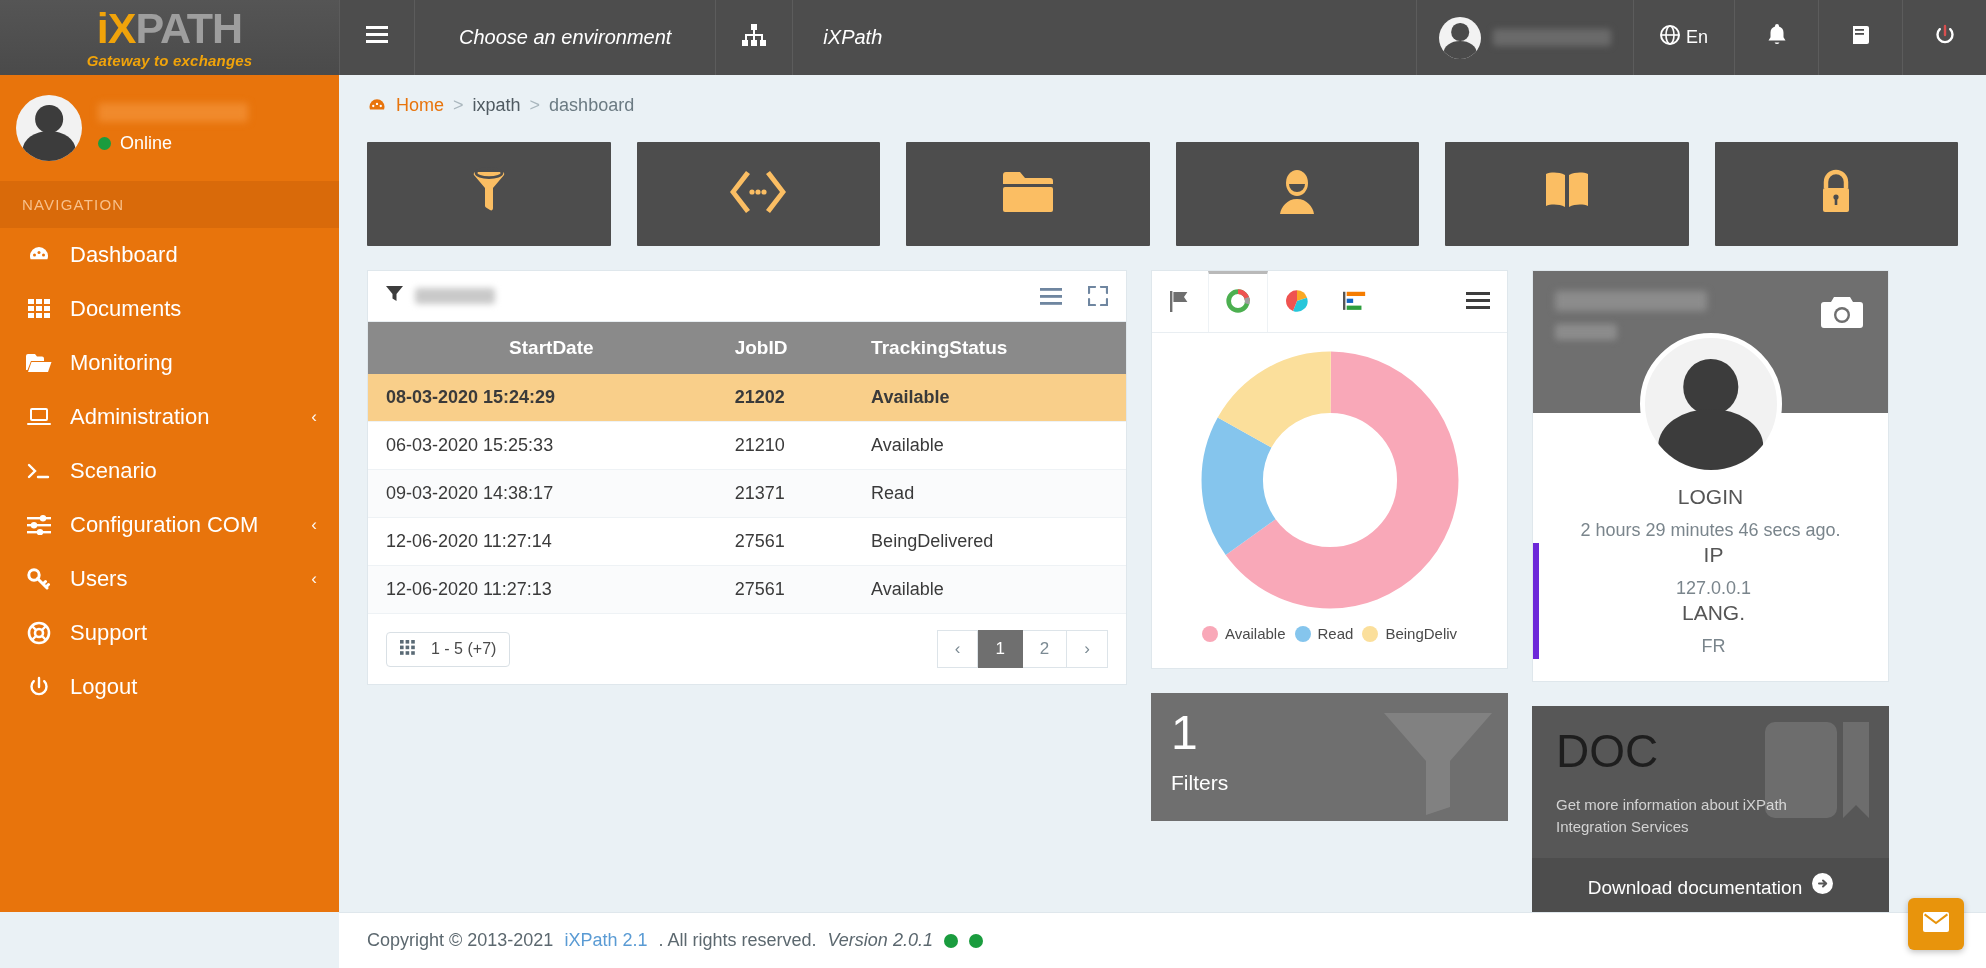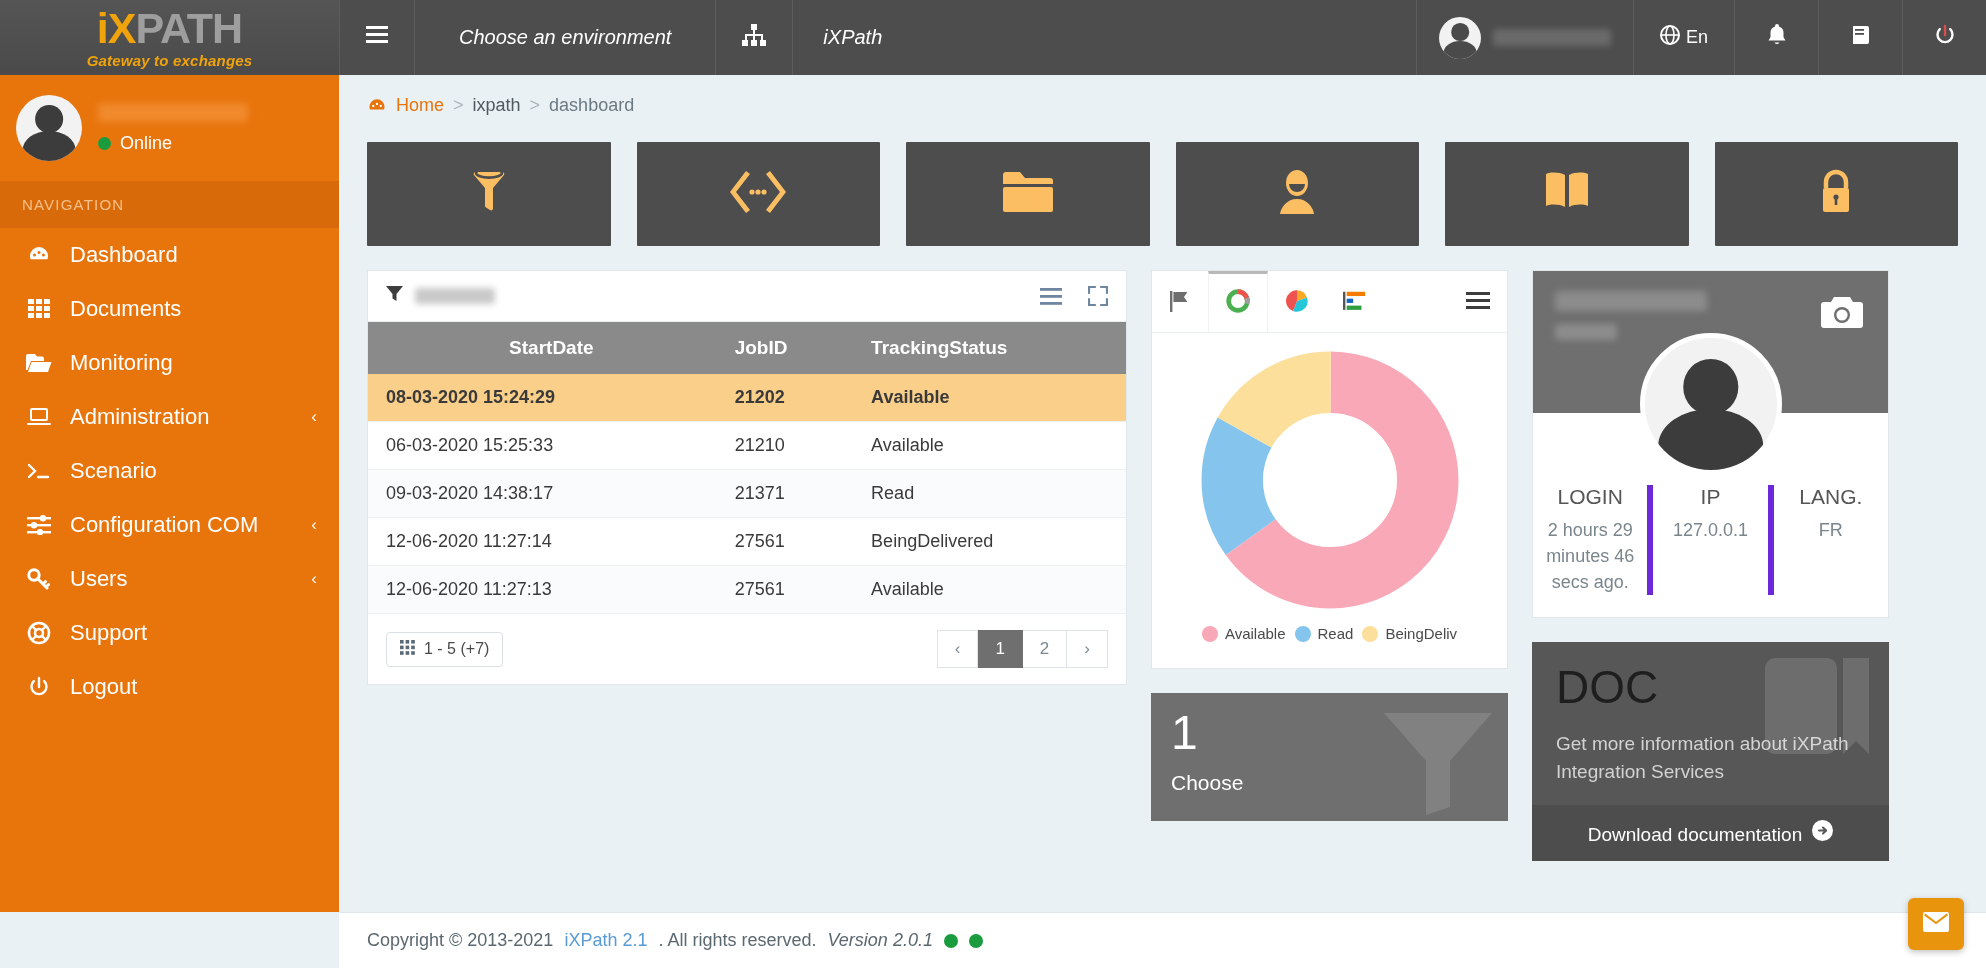--- a/index.html
+++ b/index.html
@@ -148,21 +148,21 @@
   tbody td { font-size: 18px; color: #3a3a3a; padding: 13px 0 13px 18px; }
   tbody tr { background: #fff; border-bottom: 1px solid #eef2f5; }
   tbody tr.alt { background: #fafbfc; }
   tbody tr.sel { background: #f9cf8a; font-weight: bold; }
   .c-date { width: 46%; text-align: center; }
   .c-job  { width: 18%; }
 
   .pager { display: flex; align-items: center; padding: 16px 18px; background: #fff; }
   .pg-count {
     border: 1px solid #d9e0e5; border-radius: 4px; padding: 7px 13px;
-    font-size: 16px; color: #4a4a4a; display: flex; align-items: center; gap: 9px;
+    font-size: 16px; color: #4a4a4a; display: flex; align-items: center; gap: 16px;
     cursor: pointer;
   }
   .pg-nav { margin-left: auto; display: flex; }
   .pg-nav button {
     border: 1px solid #dde4e9; background: #fff; color: #7b8a93;
     font-size: 17px; padding: 8px 17px; cursor: pointer;
     font-family: "Liberation Sans", sans-serif; border-left: none;
   }
   .pg-nav button:first-child { border-left: 1px solid #dde4e9; }
   .pg-nav button.on { background: #6f6f6f; color: #fff; border-color: #6f6f6f; }
@@ -202,30 +202,30 @@
   .ph-avatar::before {
     content: ''; position: absolute; left: 50%; top: 16%;
     width: 42%; height: 42%; background: #3c3c3c; border-radius: 50%;
     transform: translateX(-50%);
   }
   .ph-avatar::after {
     content: ''; position: absolute; left: 50%; bottom: -10%;
     width: 80%; height: 56%; background: #3c3c3c;
     border-radius: 50% 50% 0 0; transform: translateX(-50%);
   }
-  .profile-stats { display: flex; padding: 72px 0 22px; }
+  .profile-stats { display: flex; padding: 72px 0 22px; flex-direction: column; }
   .pstat { flex: 1 1 0; text-align: center; padding: 0 8px; }
   .pstat + .pstat { border-left: 6px solid #6d28d9; }
   .pstat-k { font-size: 21px; color: #555; margin-bottom: 8px; }
   .pstat-v { font-size: 18px; color: #7a858c; line-height: 1.45; }
 
   .doc-card { background: #575757; position: relative; overflow: hidden; cursor: pointer; }
   .doc-body { padding: 22px 24px 20px; position: relative; }
   .doc-title { font-size: 46px; color: #1e1e1e; line-height: 1; font-weight: normal; }
-  .doc-text { font-size: 19px; color: #d2d2d2; margin-top: 20px; line-height: 1.45; max-width: 300px; }
+  .doc-text { font-size: 15px; color: #d2d2d2; margin-top: 20px; line-height: 1.45; max-width: 300px; }
   .doc-bm { position: absolute; right: 16px; top: 16px; opacity: .13; }
   .doc-btn {
     background: #4d4d4d; color: #fff; text-align: center;
     padding: 15px 0; font-size: 19px; display: flex;
     align-items: flex-end; justify-content: center; gap: 10px;
   }
 
   
   .footer {
     flex: 0 0 auto; background: #fff; border-top: 1px solid #dfe7ec;
@@ -703,21 +703,21 @@
             </span>
             <span class="lg-item">
               <span class="lg-dot" style="background:#fbdf9b"></span>
               <span>BeingDeliv</span>
             </span>
           </div>
         </div>
 
         <div class="kpi">
           <div class="kpi-num">1</div>
-          <div class="kpi-lbl">Choose</div>
+          <div class="kpi-lbl">Filters</div>
           <span class="kpi-bg">
             <svg width="112" height="104" viewBox="0 0 112 104" fill="#fff">
                 <path d="M2 2h108L68 50v46l-24 8V50z"></path>
               </svg>
           </span>
         </div>
       </div>
 
       <div class="col-right">
         <div class="profile-card">

